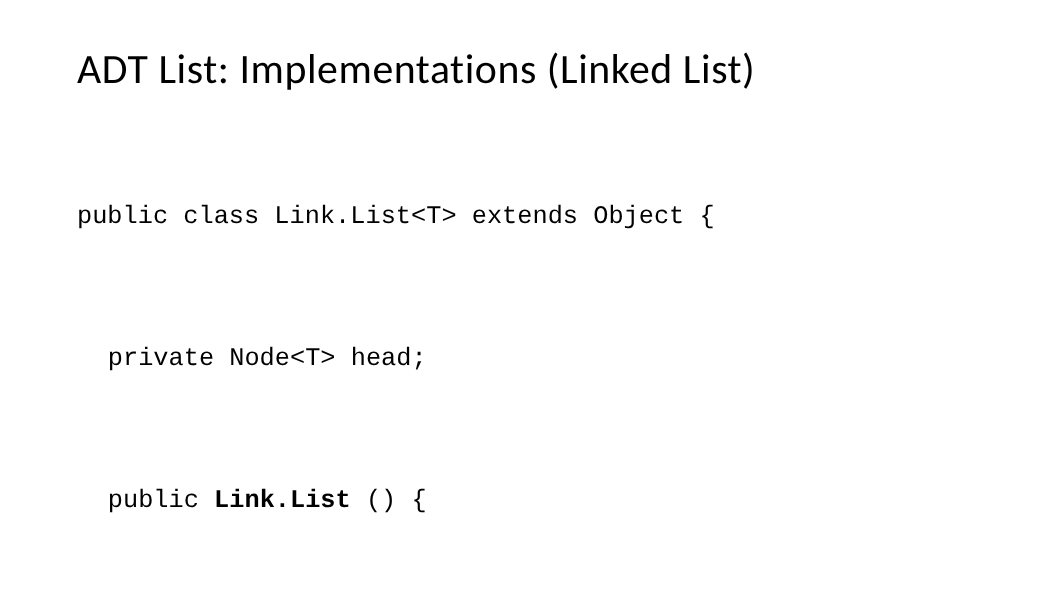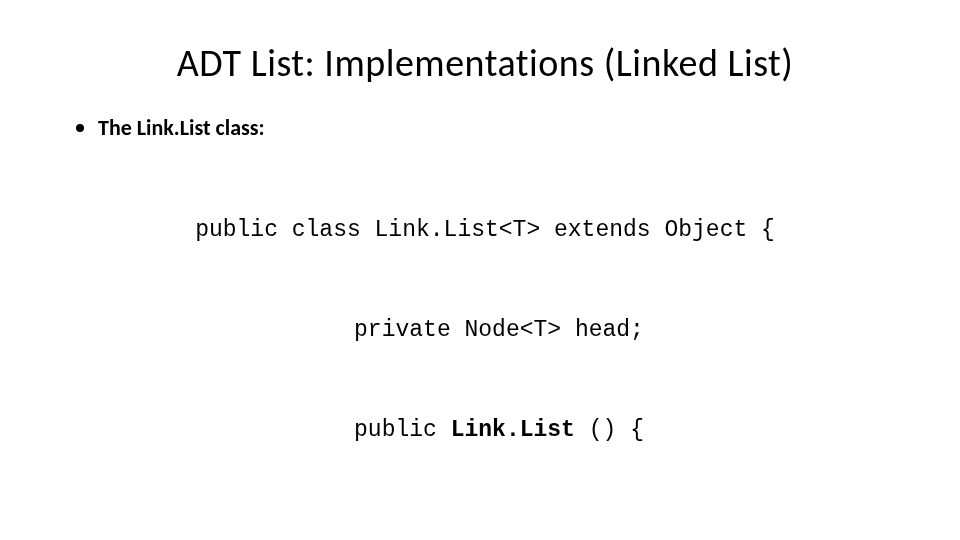--- a/index.html
+++ b/index.html
@@ -9,21 +9,20 @@
     height: 540px;
     background: #ffffff;
     font-family: "Calibri", "Segoe UI", Arial, sans-serif;
     color: #000000;
   }
   .slide {
     box-sizing: border-box;
     padding: 40px 60px 20px 70px;
     width: 100%;
     height: 100%;
-    text-align: center;
   }
   .title {
     font-size: 38px;
     font-weight: 400;
     letter-spacing: 0.5px;
     margin: 0 0 28px 0;
   }
   .bullet-row {
     display: flex;
     align-items: flex-start;
@@ -44,34 +43,30 @@
   }
   .code-block {
     font-family: "SimSun", "NSimSun", "MS Mincho", "Courier New", monospace;
     font-size: 23px;
     line-height: 1.45;
     white-space: pre;
   }
   .code-line {
     display: block;
   }
-  .indent1 { padding-left: 28px; }
+  .indent1 { padding-left: 28px; margin-top: 29px; }
   .bold { font-weight: 700; }
 </style>
 </head>
 <body>
 
 <div class="slide">
 
   <h1 class="title">ADT List: Implementations (Linked List)</h1>
 
-  <div class="bullet-row">
-    <span class="bullet-dot"></span>
-    <span class="bullet-text">The Link.List class:</span>
-  </div>
 
   <div class="code-block">
     <span class="code-line">public class Link.List&lt;T&gt; extends Object {</span>
     <span class="code-line indent1">private Node&lt;T&gt; head;</span>
     <span class="code-line indent1"><span>public </span><span class="bold">Link.List</span><span> () {</span></span>
     
     
     
     
     

